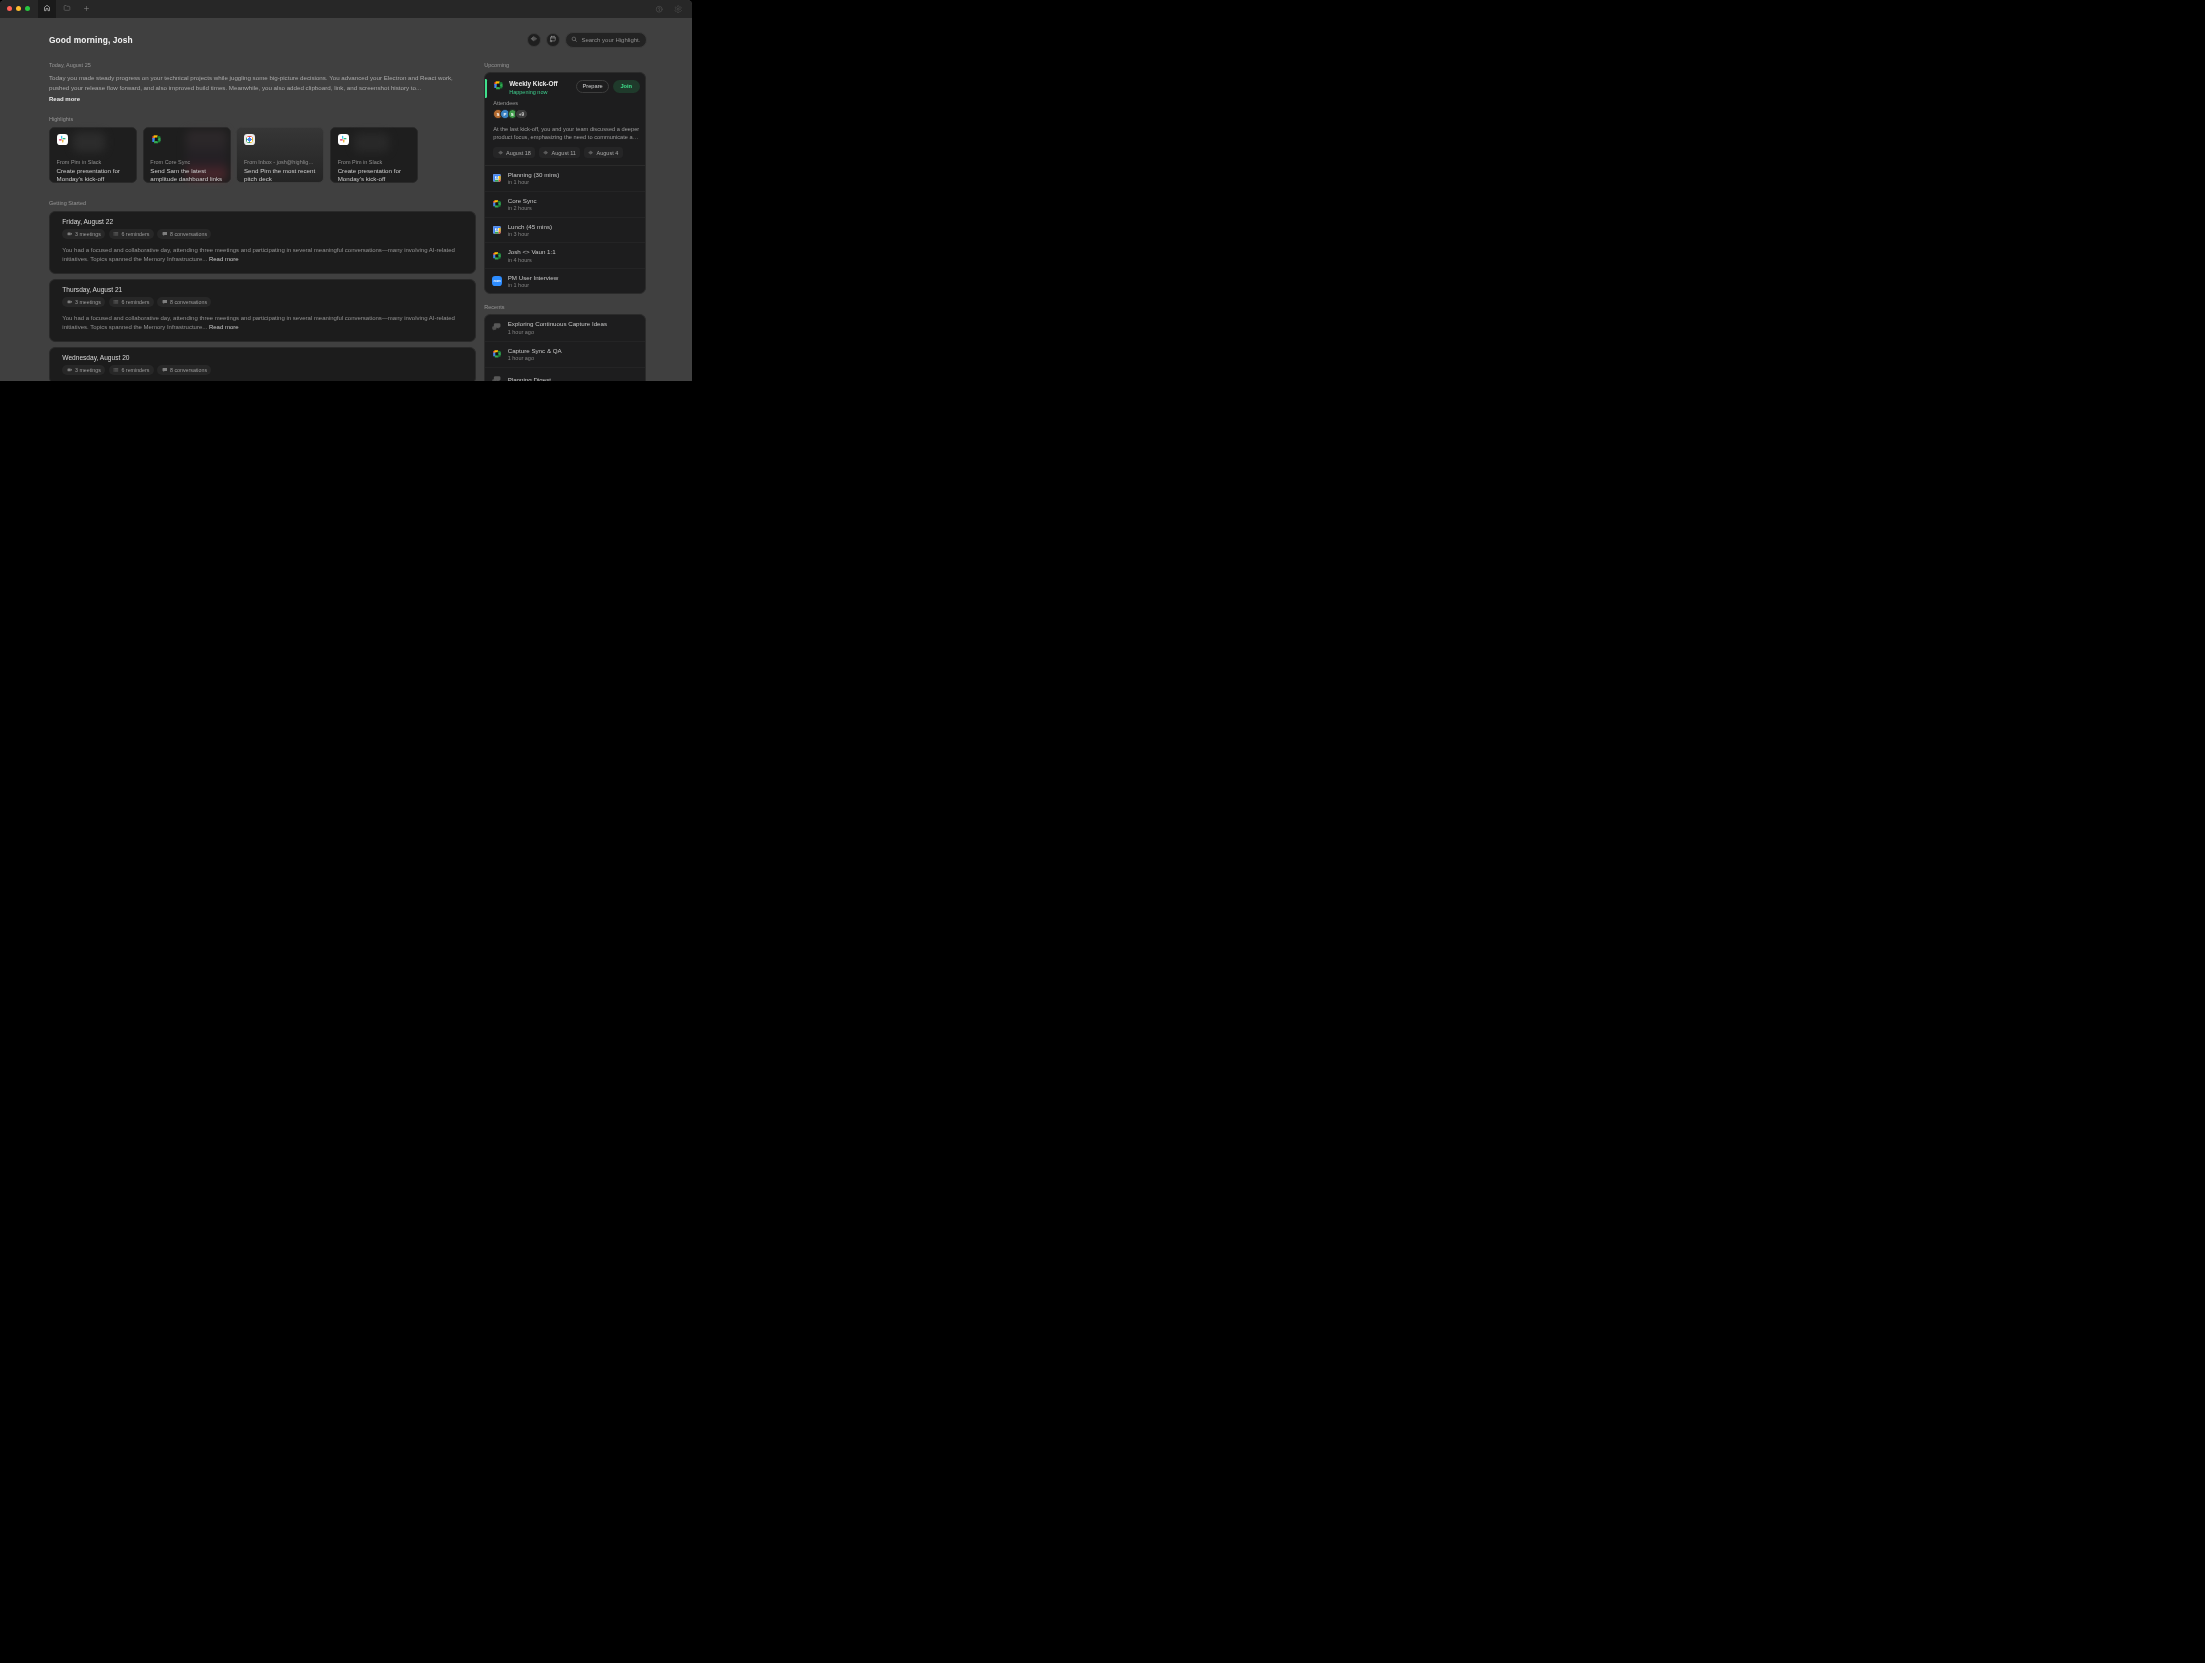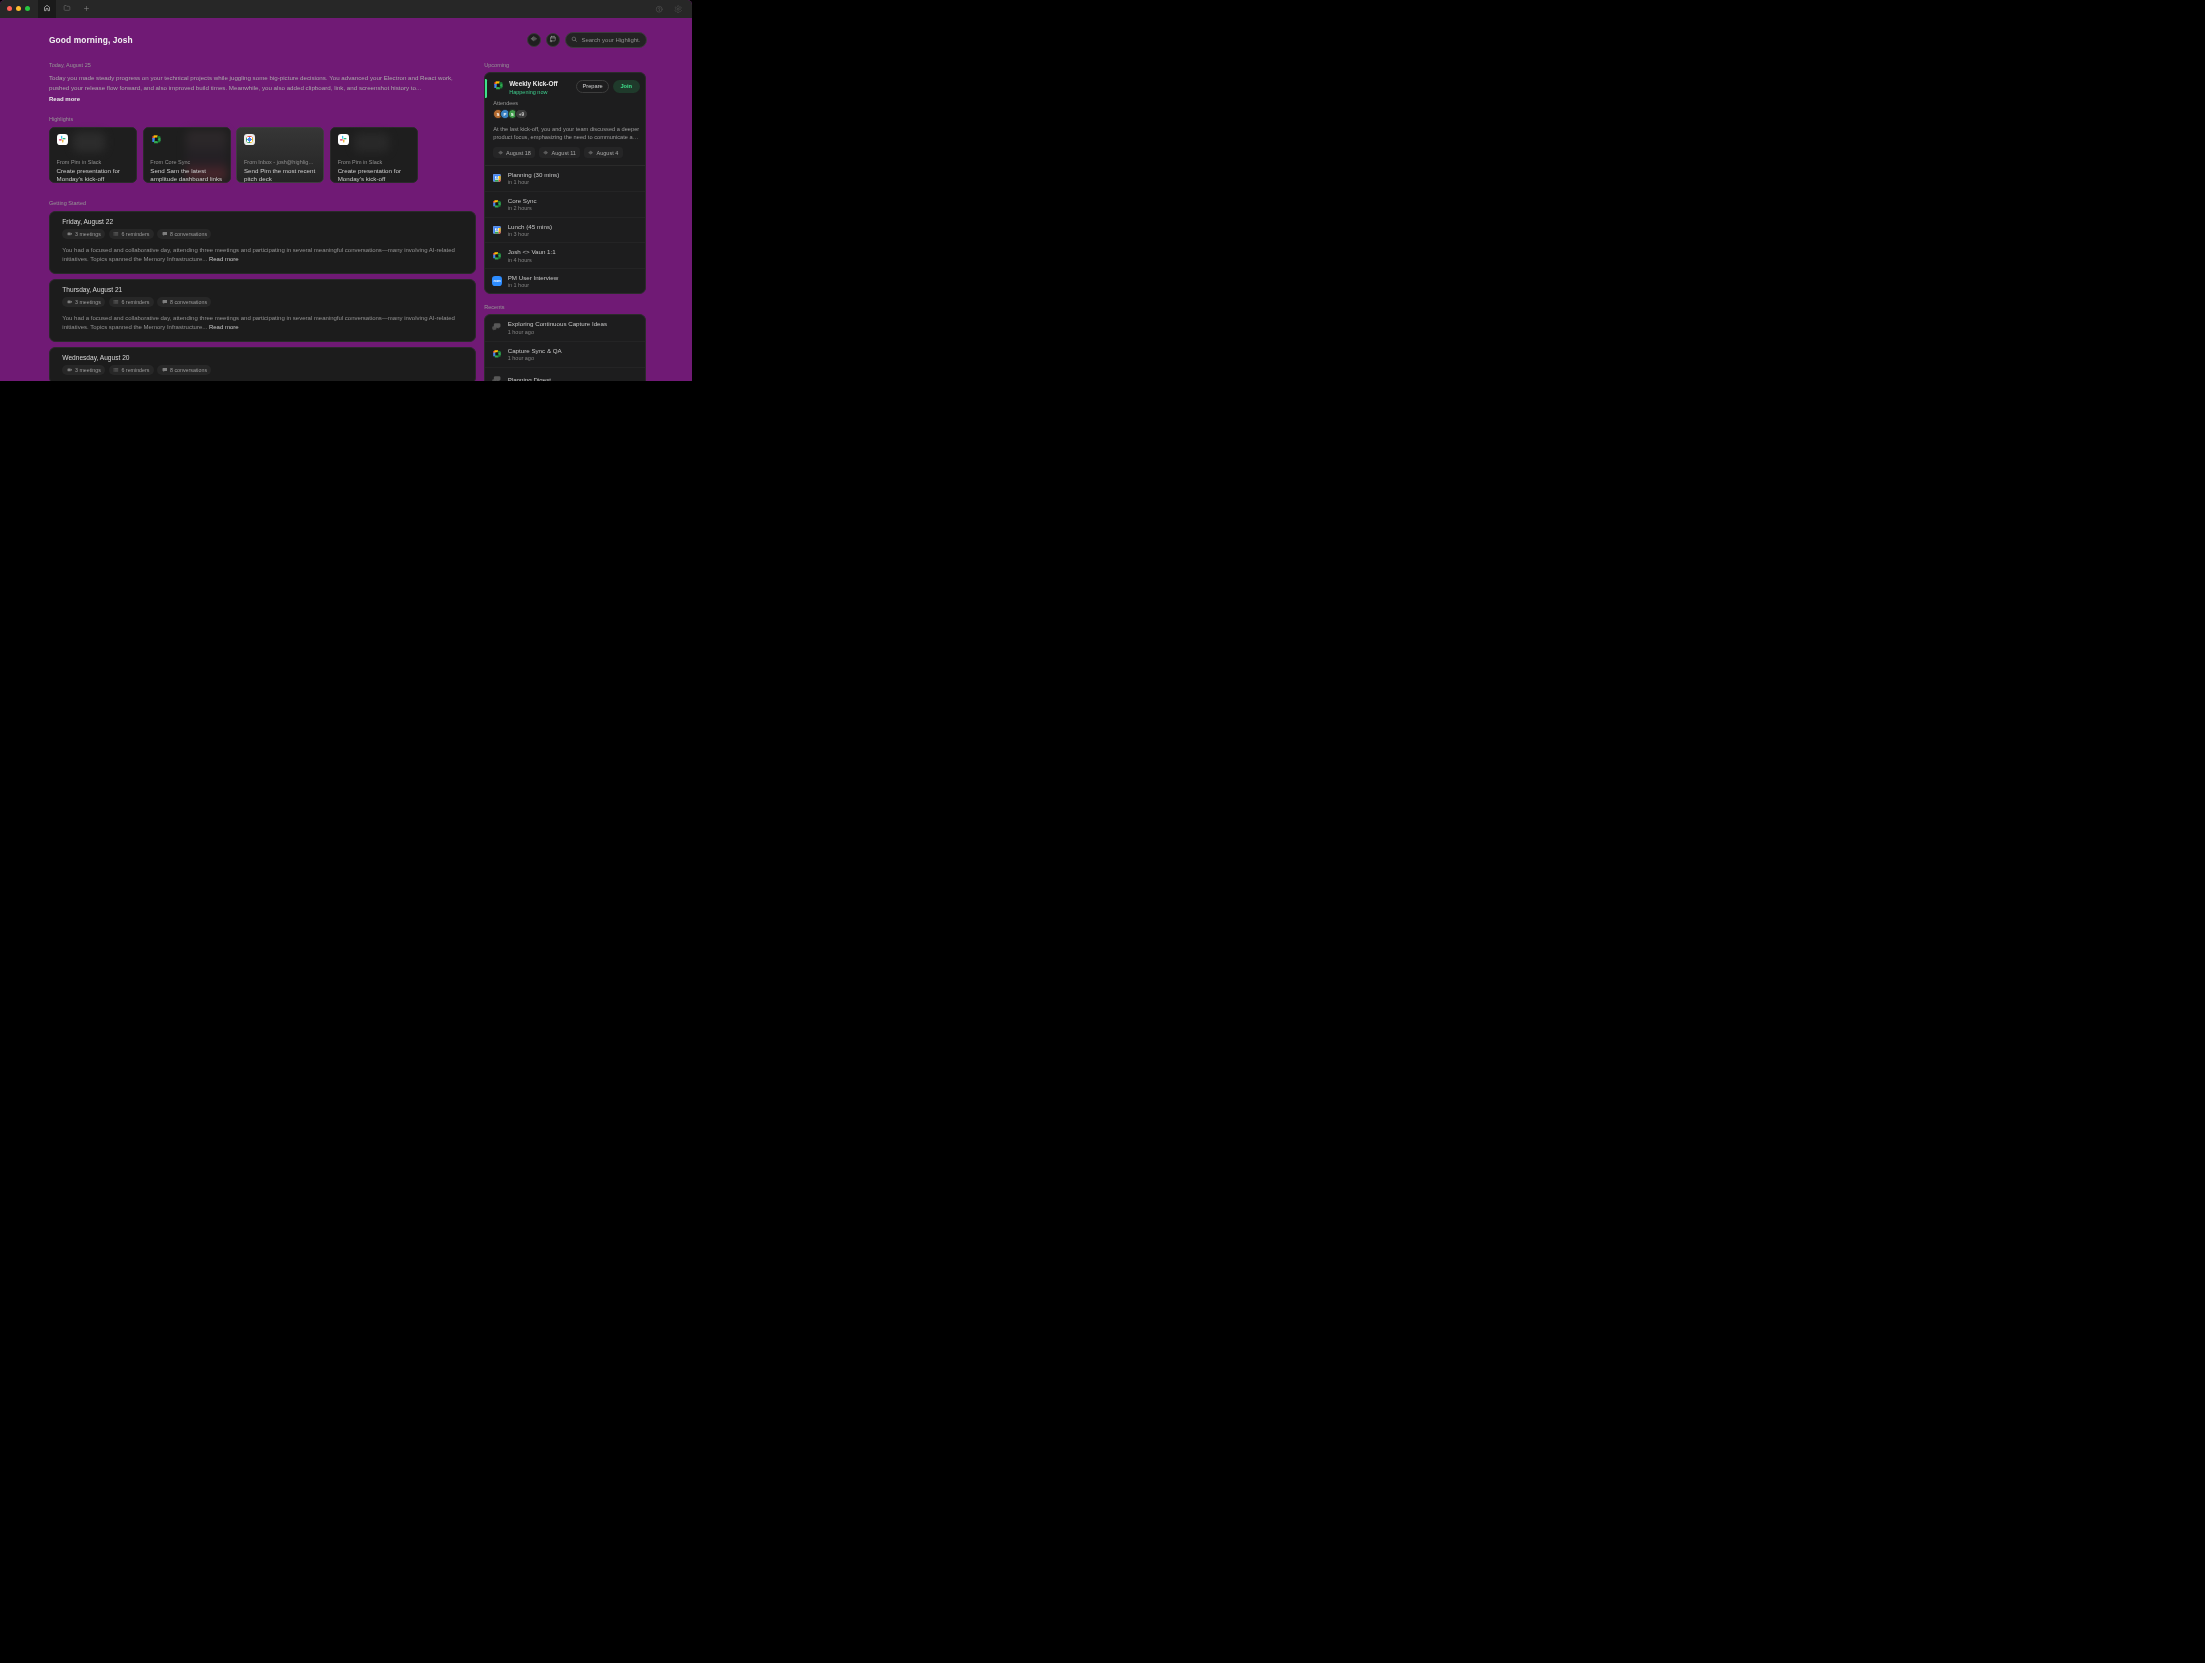--- a/index.html
+++ b/index.html
@@ -1,18 +1,18 @@
 <!DOCTYPE html>
 <html style="font-size:7px"><head>
 <meta charset="utf-8">
 <style>
   * { margin:0; padding:0; box-sizing:border-box; }
   html,body { background:#000; }
   body { font-family:"Liberation Sans", sans-serif; -webkit-font-smoothing:antialiased; }
-  .app { position:relative; width:692px; height:381px; background:#701a75;
+  .app { position:relative; width:692px; height:381px; background:#404040;
          border-radius:4.4px 4.4px 0 0; overflow:hidden; }
 
   
   .tabbar { height:17.6px; background:#272727; display:flex; align-items:stretch;
             border-radius:4.4px 4.4px 0 0; }
   .traffic { display:flex; align-items:center; gap:3.5px; padding:0 8px 0 7px; }
   .dot { width:5.3px; height:5.3px; border-radius:50%; }
   .dot.r{background:#ff5f57}.dot.y{background:#febc2e}.dot.g{background:#28c840}
   .tab { display:flex; align-items:center; justify-content:center; }
   .tab.active { width:18.5px; background:#1a1a1a; }

